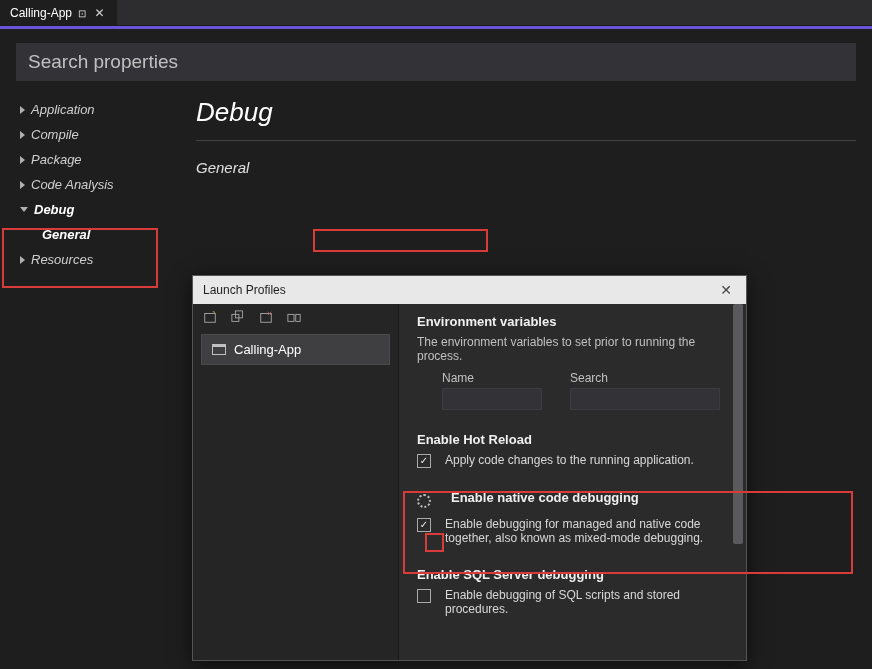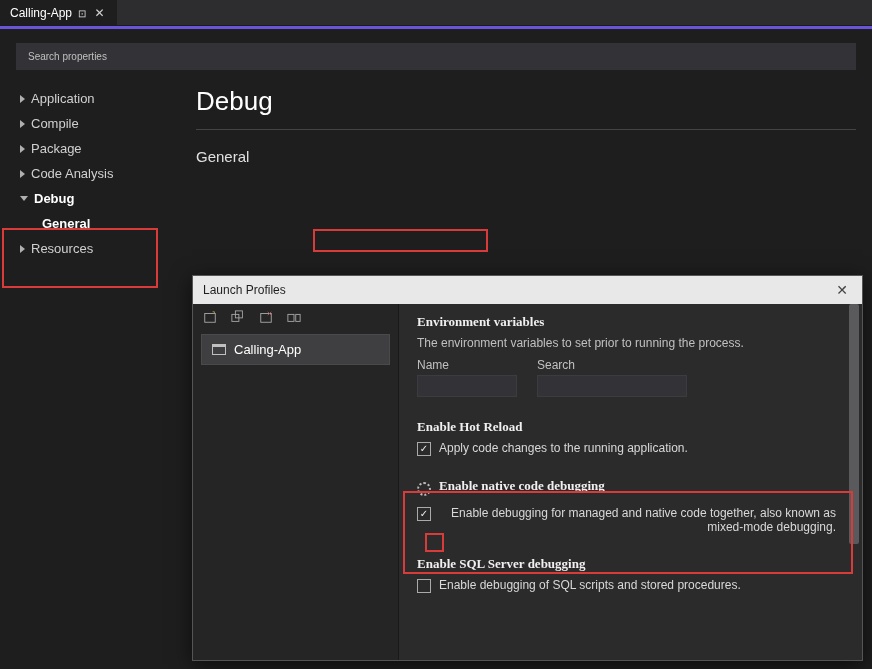--- a/index.html
+++ b/index.html
@@ -27,24 +27,24 @@
       color: #ffffff;
       border-top: 1px solid #1e1e1e;
     }
     .tab .pin { font-size: 10px; opacity: .8; }
     .tab .close { font-size: 12px; opacity: .8; padding: 0 2px; }
     .purple-bar { height: 3px; background: #6a54d9; }
     .search-bar {
       margin: 14px 16px 10px 16px;
       background: #333337;
       padding: 8px 12px;
-      font-size: 10px;
+      font-size: 19px;
       color: #c0c0c0;
     }
-    .main { display: flex; padding: 0 16px; position: relative; }
+    .main { display: flex; padding: 0 16px; position: relative; font-style: italic; }
     .sidebar {
       width: 160px;
       padding-top: 6px;
       position: relative;
       flex-shrink: 0;
     }
     .nav-item {
       display: flex;
       align-items: center;
       gap: 6px;
@@ -86,21 +86,21 @@
       left: 313px; top: 229px;
       width: 175px; height: 23px;
       border: 2px solid #d93b3b;
       pointer-events: none;
     }
 
     
     .dialog {
       position: absolute;
       left: 192px; top: 275px;
-      width: 671px; height: 386px;
+      width: 555px; height: 386px;
       background: #2b2b2b;
       border: 1px solid #555;
       box-shadow: 0 4px 20px rgba(0,0,0,.6);
       display: flex;
       flex-direction: column;
     }
     .dialog-title {
       background: #e8e8e8;
       color: #1e1e1e;
       font-size: 12px;
@@ -147,41 +147,41 @@
       position: relative;
     }
     .scroll-thumb {
       position: absolute;
       right: 3px; top: 0;
       width: 10px; height: 240px;
       background: #5a5a5c;
       border-radius: 2px;
     }
     .group { margin-bottom: 22px; }
-    .group h3 { font-size: 13px; font-weight: 600; color: #f0f0f0; margin-bottom: 6px; font-family: Liberation Serif, serif; }
+    .group h3 { font-size: 13px; font-weight: 600; color: #f0f0f0; margin-bottom: 6px; }
     .group .desc { font-size: 12px; color: #c0c0c0; margin-bottom: 8px; }
-    .env-row { display: flex; gap: 20px; }
+    .env-row { display: flex; gap: 28px; justify-content: flex-end; }
     .env-col { display: flex; flex-direction: column; }
     .env-lbl { font-size: 12px; color: #c0c0c0; margin-bottom: 3px; }
     .env-input { width: 100px; height: 22px; background: #333337; border: 1px solid #3c3c40; }
     .env-input.wide { width: 150px; }
-    .cb-row { display: flex; align-items: flex-start; gap: 8px; font-size: 12px; color: #d8d8d8; text-align: right; }
+    .cb-row { display: flex; align-items: flex-start; gap: 14px; font-size: 12px; color: #d8d8d8; }
     .cb {
       width: 14px; height: 14px;
       border: 1px solid #aaa;
       flex-shrink: 0;
       display: flex;
       align-items: center;
       justify-content: center;
       font-size: 10px;
       line-height: 1;
       margin-top: 1px;
     }
     .cb.checked::after { content: "✓"; color: #eee; }
-    .gear-title { display: flex; align-items: center; gap: 8px; }
+    .gear-title { display: flex; align-items: center; gap: 20px; }
     .gear {
       width: 14px; height: 14px;
       border: 2px dotted #bbb;
       border-radius: 50%;
       flex-shrink: 0;
     }
     .red-box-3 {
       position: absolute;
       left: 403px; top: 491px;
       width: 450px; height: 83px;

